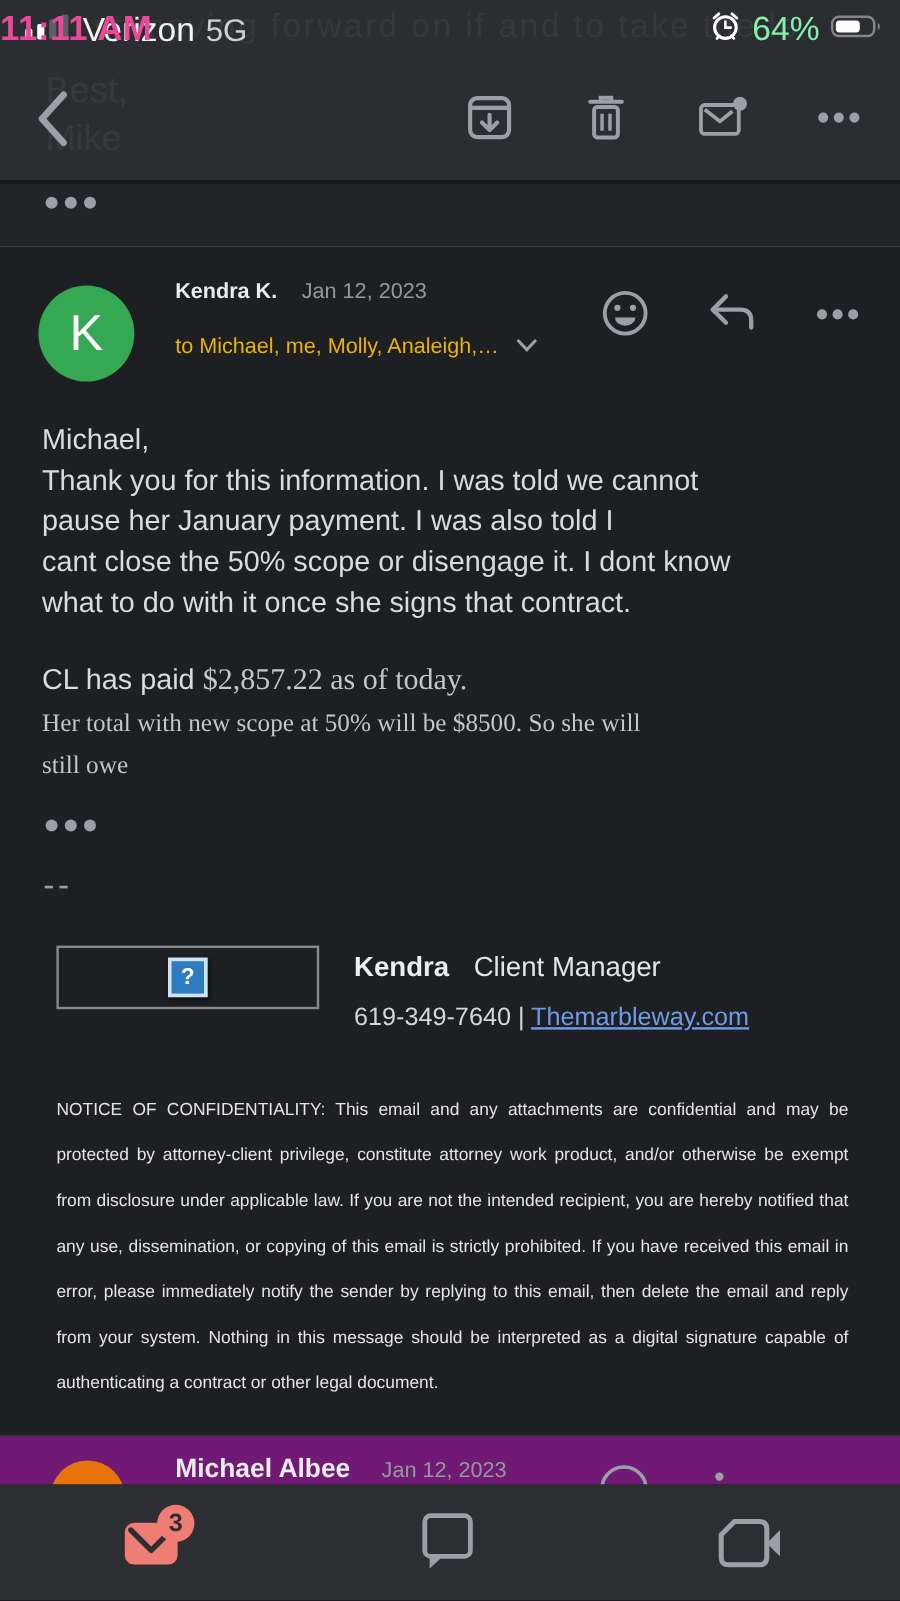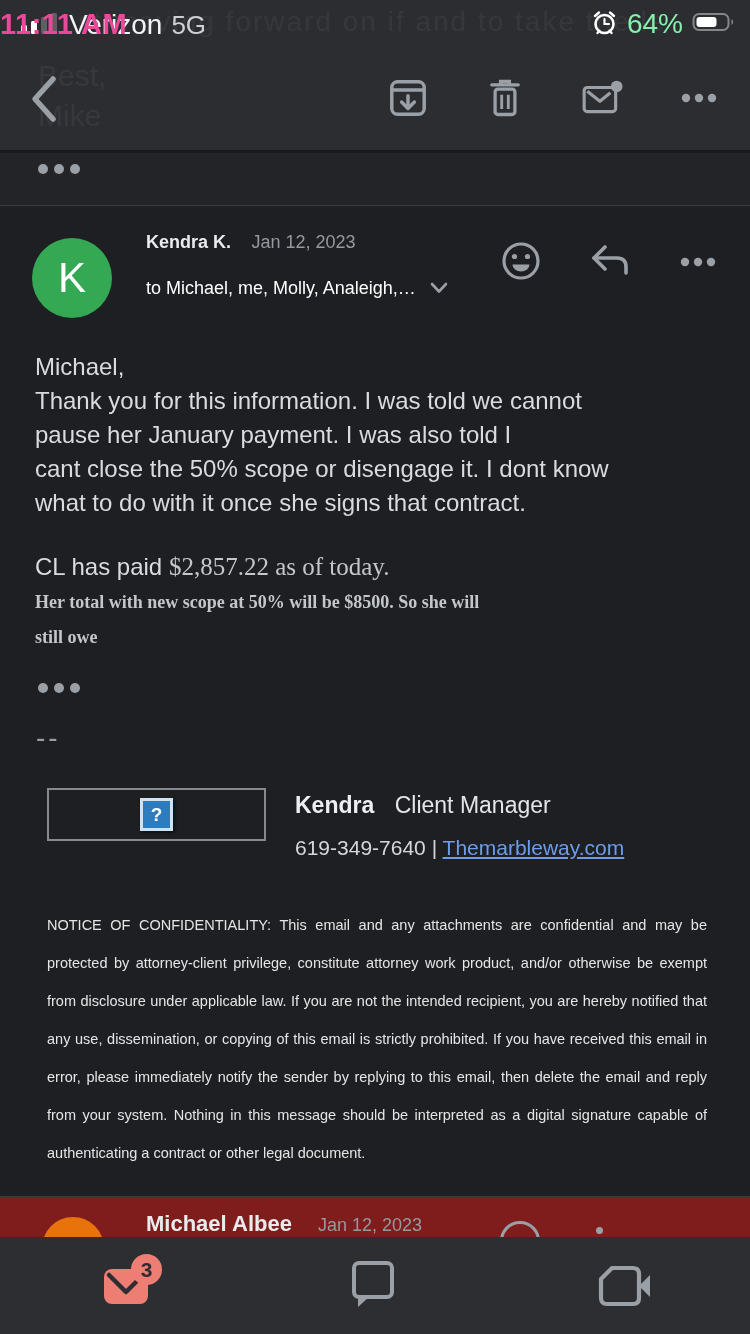--- a/index.html
+++ b/index.html
@@ -34,46 +34,46 @@
   .dots-btn .dot { width:10px; height:10px; border-radius:50%; background:#9aa0a6; }
   .prev-band .dots-btn { left:38px; top:11px; }
   .divider { position:absolute; left:0; width:750px; height:1px; background:#3a3b3f; }
   
   .card { position:absolute; top:206px; left:0; width:750px; height:990px; background:#1e1f23; overflow:hidden; }
   .avatar { position:absolute; left:32px; top:32px; width:80px; height:80px; border-radius:50%;
     display:flex; align-items:center; justify-content:center; color:#fff; font-size:42px; font-weight:500; }
   .sender-row { position:absolute; left:146px; top:26px; white-space:nowrap; }
   .sender-name { color:#e9ebec; font-size:18px; font-weight:bold; }
   .sender-date { color:#95999e; font-size:18px; margin-left:16px; }
-  .recips { position:absolute; left:146px; top:72px; color:#ffffff; font-size:18px; white-space:nowrap;
+  .recips { position:absolute; left:146px; top:72px; color:#eab308; font-size:18px; white-space:nowrap;
     display:flex; align-items:center; gap:14px; }
   .msg-actions { position:absolute; right:32px; top:34px; display:flex; gap:46px; align-items:center; }
   .body-intro { position:absolute; left:35px; top:144px; width:700px; color:#d9dcdf; font-size:24px;
     line-height:34px; white-space:pre-line; }
   .pay-block { position:absolute; left:35px; top:344px; width:700px; }
   .pay-line1 { font-size:24px; line-height:34px; color:#d9dcdf; }
   .serif { font-family:"Liberation Serif", serif; font-size:25px; color:#c4c7ca; }
-  .pay-line2 { font-family:"Liberation Serif", serif; font-size:18px; line-height:35px; color:#c4c7ca;
-    white-space:pre-line; margin-top:1px;font-weight:bold; }
+  .pay-line2 { font-family:"Liberation Serif", serif; font-size:21px; line-height:35px; color:#c4c7ca;
+    white-space:pre-line; margin-top:1px; }
   .card .dots-btn.trimmed { left:38px; top:477px; }
   .sig-sep { position:absolute; left:36px; top:516px; color:#9b9fa3; font-size:28px; letter-spacing:3px; }
   .sig-imgbox { position:absolute; left:47px; top:582px; width:219px; height:53px;
     border:2px solid #86898d; display:flex; align-items:center; justify-content:center; }
   .broken-img { width:33px; height:33px; background:#2e7cc0; border:3px solid #cfe3f2;
     display:flex; align-items:center; justify-content:center; color:#fff; font-size:19px; font-weight:bold;
     box-shadow:2px 2px 3px rgba(0,0,0,0.5); }
   .sig-name-row { position:absolute; left:295px; top:586px; white-space:nowrap; }
   .sig-name { color:#eceef0; font-size:23px; font-weight:bold; }
   .sig-title { color:#e3e5e8; font-size:23px; margin-left:16px; }
   .sig-contact { position:absolute; left:295px; top:630px; white-space:nowrap; color:#d5d8db; font-size:21px; }
   .sig-link { color:#6f9ce8; text-decoration:underline;margin-top:32px; }
   .notice { position:absolute; left:47px; top:700px; width:660px; color:#e5e5e5; font-size:14.5px;
     line-height:38px; text-align:justify; }
   
-  .next-row { position:absolute; top:1197px; left:0; width:750px; height:40px; background:#7f1d1d; overflow:hidden; }
+  .next-row { position:absolute; top:1197px; left:0; width:750px; height:40px; background:#701a75; overflow:hidden; }
   .next-avatar { position:absolute; left:42px; top:20px; width:62px; height:62px; border-radius:50%; }
   .next-name { position:absolute; left:146px; top:14px; color:#e9ebec; font-size:22px; font-weight:bold; white-space:nowrap; }
   .next-date { position:absolute; left:318px; top:18px; color:#95999e; font-size:18px; white-space:nowrap; }
   .next-smiley { position:absolute; left:500px; top:24px; width:40px; height:40px; border-radius:50%;
     border:3px solid #9aa0a6; }
   .next-dot { position:absolute; left:596px; top:30px; width:7px; height:7px; border-radius:50%; background:#9aa0a6; }
   
   .tabbar { position:absolute; top:1237px; left:0; width:750px; height:97px; background:#2d2e32; z-index:10; }
   .tab { position:absolute; top:0; width:120px; height:97px; }
   .tab-mail  { left:73px; }

